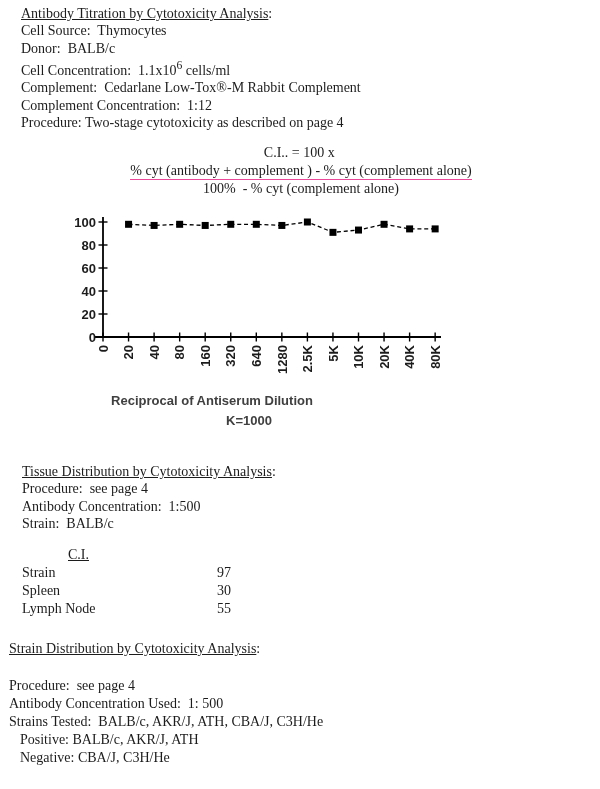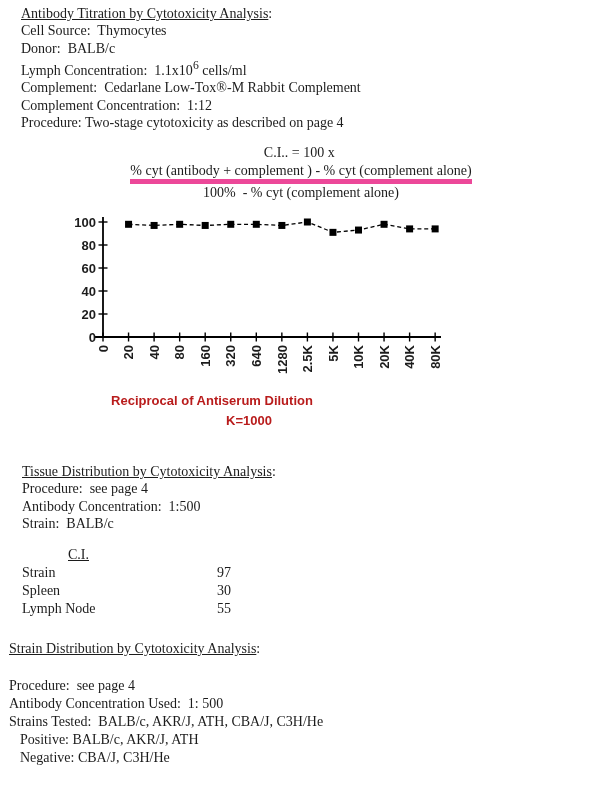--- a/index.html
+++ b/index.html
@@ -8,29 +8,29 @@
     background:#ffffff;color:#1c1c1c;
     font-family:"Liberation Serif", serif;font-size:14px;
   }
   .block{position:absolute;}
   .line{line-height:17.4px;white-space:pre-wrap;}
   .u{text-decoration:underline;}
   
   .formula{display:flex;margin-top:12px;align-items:center;flex-direction:column;}
   .f-prefix{line-height:18px;white-space:pre;}
   .fraction{display:flex;flex-direction:column;}
-  .num{line-height:17px;border-bottom:5px solid #ec4899;white-space:pre-wrap;}
+  .num{line-height:17px;border-bottom:1px solid #ec4899;white-space:pre-wrap;}
   .den{line-height:18px;text-align:center;white-space:pre-wrap;}
   
   #chart-block{top:210px;left:60px;width:430px;height:228px;}
   #chart-svg{position:absolute;top:0;left:0;}
   .tick{font:bold 13px "Liberation Sans", sans-serif;fill:#1c1c1c;}
   .axis-title{
     position:absolute;text-align:center;
-    font:bold 13px "Liberation Sans", sans-serif;color:#b91c1c;
+    font:bold 13px "Liberation Sans", sans-serif;color:#404040;
   }
   #chart-title{top:183px;left:0;width:304px;}
   #chart-note{top:203px;left:7px;width:364px;}
   
   .ttable{margin-top:13px;}
   .trow{display:flex;line-height:18px;}
   .tcol1{width:183px;white-space:pre-wrap;}
   .tcol2{width:26px;text-align:right;white-space:pre-wrap;font-family:Liberation Serif, serif;}
   .ci-head{margin-left:46px;}
   
@@ -38,21 +38,21 @@
   .s-line{line-height:18px;white-space:pre-wrap;}
   .s-sub{margin-left:11px;}
 </style>
 </head>
 <body>
 
 <div class="block" id="titration-block" style="top:5px;left:21px;width:560px;">
   <div class="line"><span class="u">Antibody Titration by Cytotoxicity Analysis</span><span>:</span></div>
   <div class="line">Cell Source:  Thymocytes</div>
   <div class="line">Donor:  BALB/c</div>
-  <div class="line"><span>Lymph Concentration:  1.1x10</span><sup>6</sup><span> cells/ml</span></div>
+  <div class="line"><span>Cell Concentration:  1.1x10</span><sup>6</sup><span> cells/ml</span></div>
   <div class="line">Complement:  Cedarlane Low-Tox®-M Rabbit Complement</div>
   <div class="line">Complement Concentration:  1:12</div>
   <div class="line">Procedure: Two-stage cytotoxicity as described on page 4</div>
   <div class="formula">
     <span class="f-prefix">C.I.. = 100 x </span>
     <span class="fraction">
       <span class="num">% cyt (antibody + complement ) - % cyt (complement alone)</span>
       <span class="den">100%  - % cyt (complement alone)</span>
     </span>
   </div>

